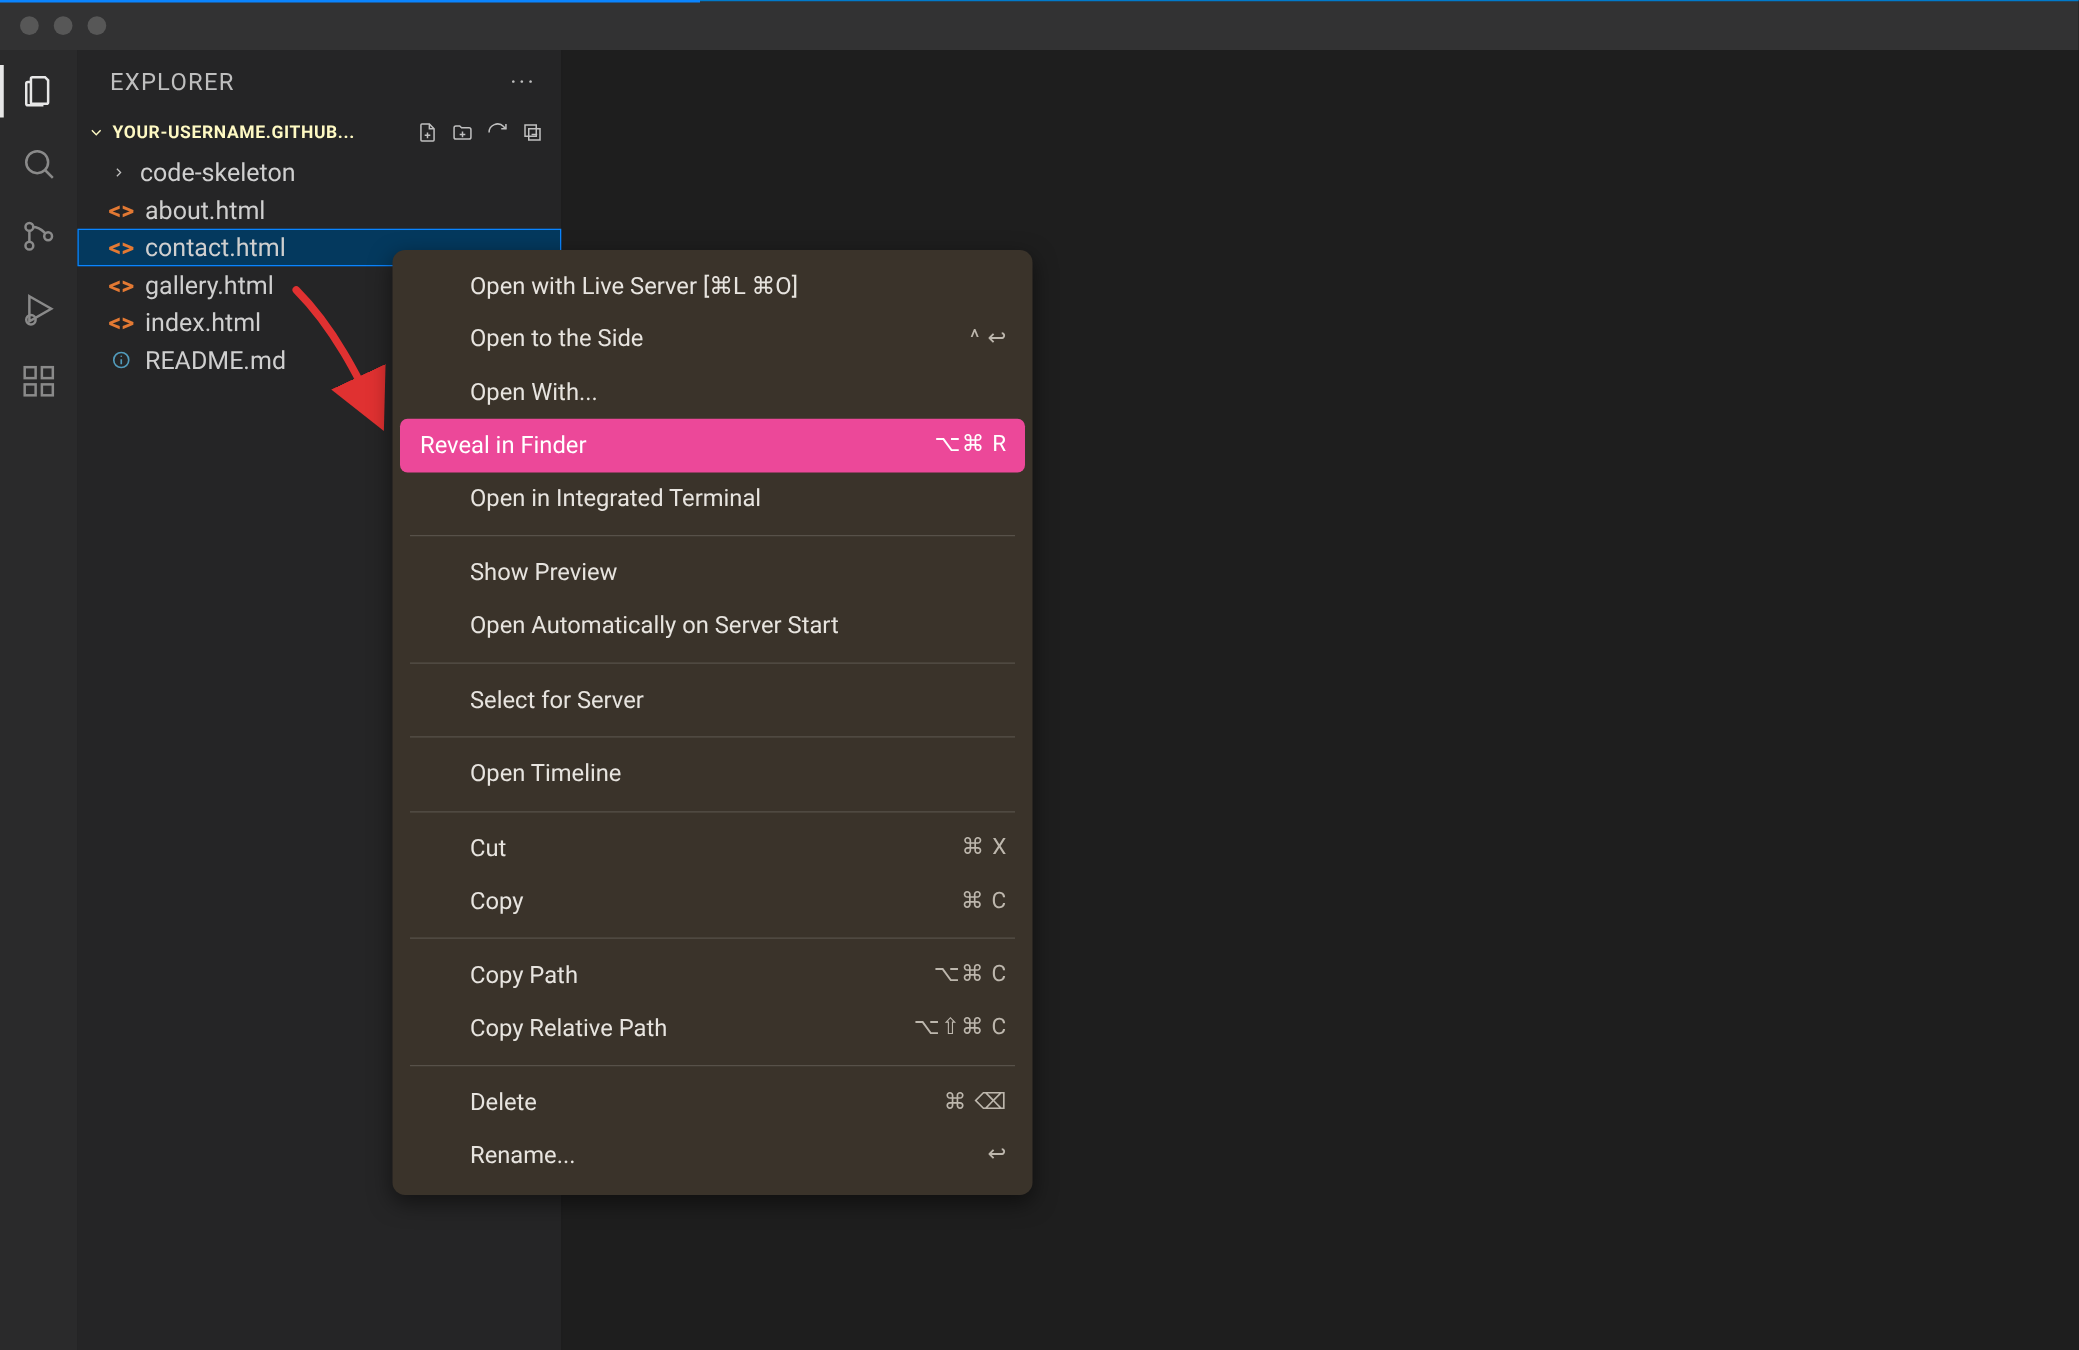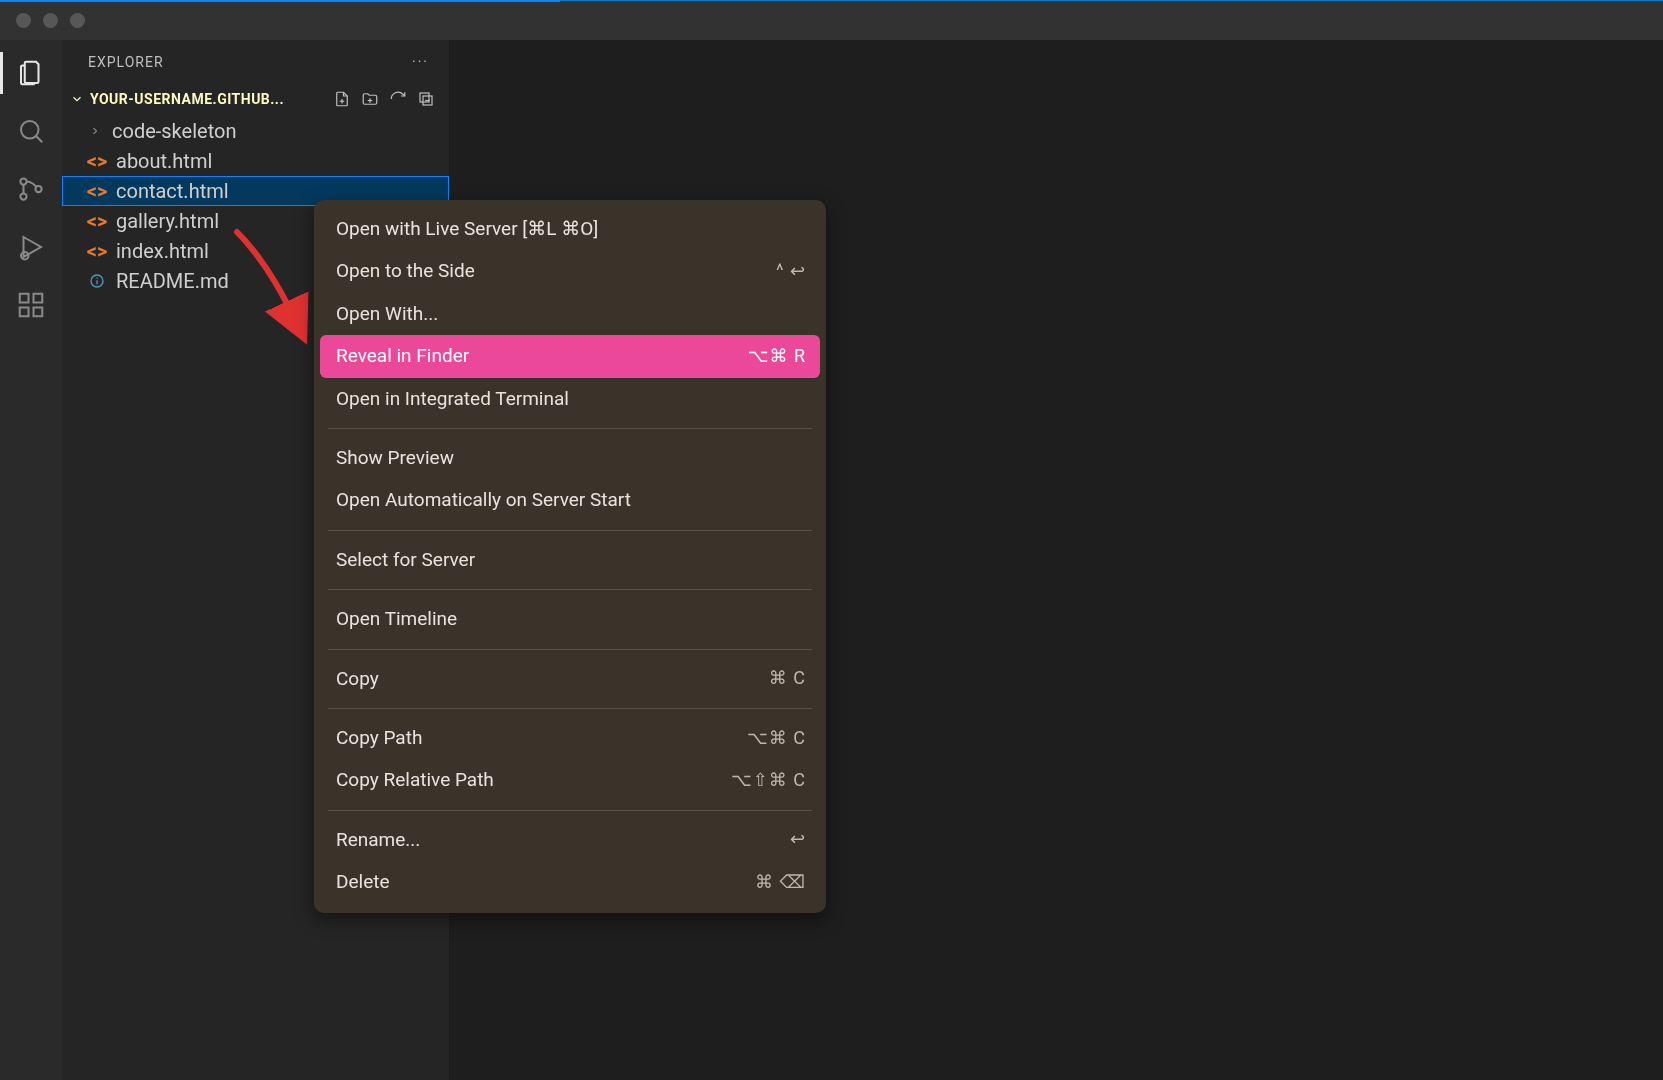--- a/index.html
+++ b/index.html
@@ -79,21 +79,21 @@
     border-right:1px solid #1b1b1b;
     display:flex;
     flex-direction:column;
   }
   .sidebar-header{
     display:flex;
     align-items:center;
     justify-content:space-between;
     padding: 14px 20px 14px 26px;
     color:#bfbfbf;
-    font-size:14px;
+    font-size:19px;
     letter-spacing:1px;
   }
   .folder-header{
     display:flex;
     align-items:center;
     padding: 6px 14px 6px 8px;
     font-size:14px;
     font-weight:700;
     letter-spacing:0.5px;
     color:#fef9c3;
@@ -144,20 +144,21 @@
     color:#e7e4df;
     font-size:19px;
   }
   .menu-item{
     display:flex;
     align-items:center;
     justify-content:space-between;
     padding:6px 20px 6px 22px;
     cursor:pointer;
     line-height:1.6;
+    margin-left:40px;
   }
   .menu-item .short{ color:#bdb7ad; font-size:18px; letter-spacing:1px;}
   .menu-item.highlight{
     background:#ec4899;
     color:#ffffff;
     margin:0 6px;
     border-radius:6px;
     padding-left:16px;
     padding-right:14px;
   }
@@ -357,34 +358,38 @@
     <div class="menu-sep"></div>
     <div class="menu-item">
       <span>Select for Server</span>
     </div>
     <div class="menu-sep"></div>
     <div class="menu-item">
       <span>Open Timeline</span>
     </div>
     <div class="menu-sep"></div>
     <div class="menu-item">
+      <span>Cut</span>
+      <span class="short">⌘ X</span>
+    </div>
+    <div class="menu-item">
       <span>Copy</span>
       <span class="short">⌘ C</span>
     </div>
     <div class="menu-sep"></div>
     <div class="menu-item">
       <span>Copy Path</span>
       <span class="short">⌥⌘ C</span>
     </div>
     <div class="menu-item">
       <span>Copy Relative Path</span>
       <span class="short">⌥⇧⌘ C</span>
     </div>
     <div class="menu-sep"></div>
     <div class="menu-item">
+      <span>Delete</span>
+      <span class="short">⌘ ⌫</span>
+    </div>
+    <div class="menu-item">
       <span>Rename...</span>
       <span class="short">↩</span>
     </div>
-    <div class="menu-item">
-      <span>Delete</span>
-      <span class="short">⌘ ⌫</span>
-    </div>
   </div>
 
 </body></html>

